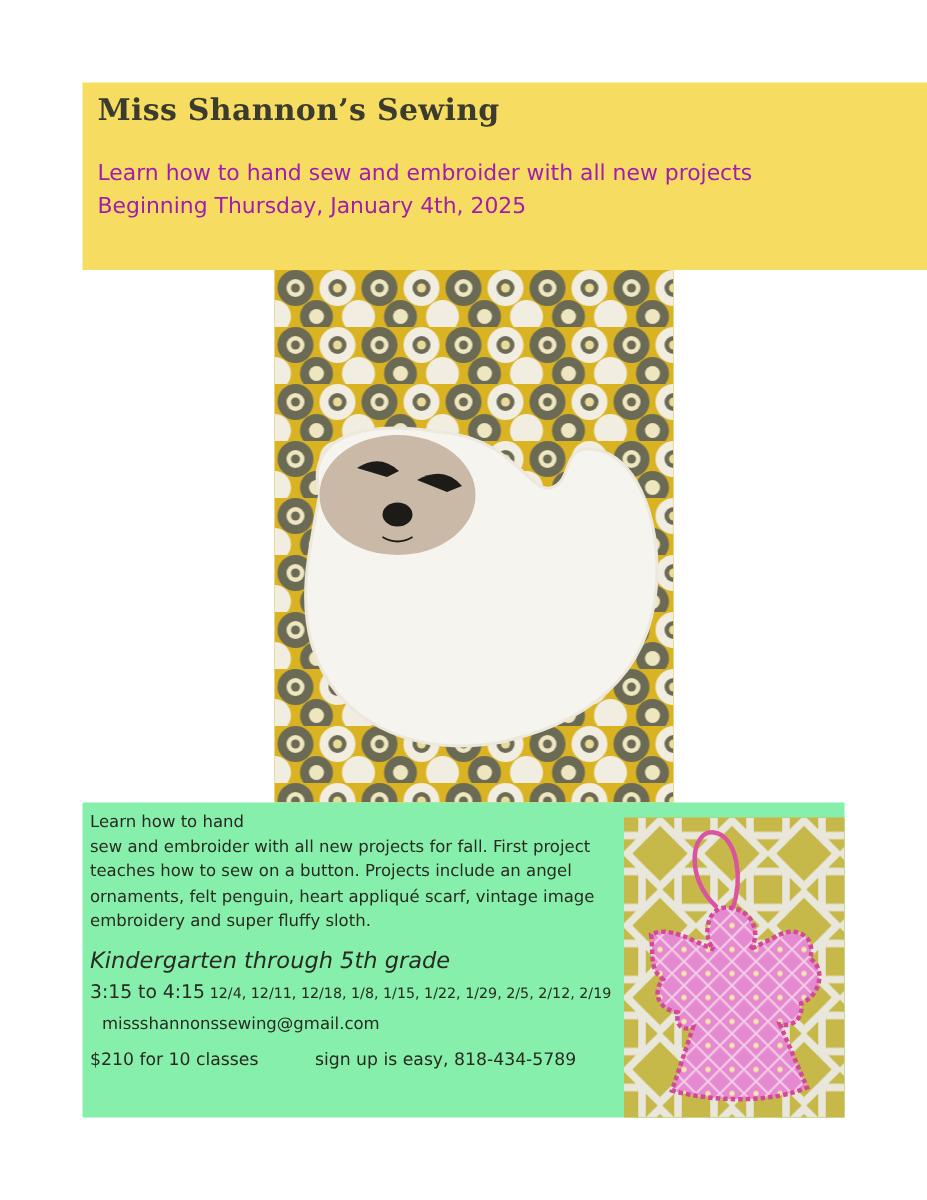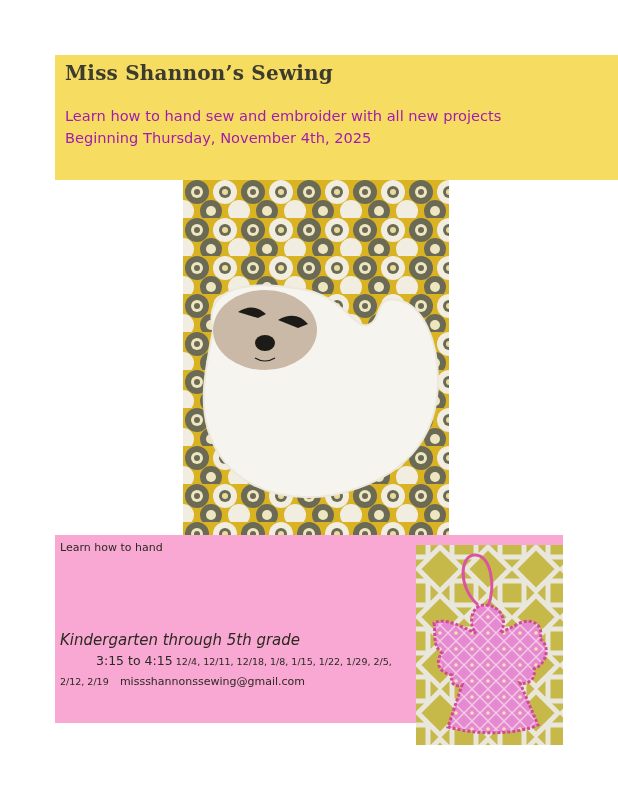--- a/index.html
+++ b/index.html
@@ -20,56 +20,56 @@
     font-size: 14.6px; line-height: 22px; color: #a21caf; white-space: nowrap;
   }
 
   .sloth-photo {
     position: absolute; left: 183px; top: 180px; width: 266px; height: 355px;
     background: #d9b321; overflow: hidden;
   }
   .sloth-photo .pattern { position: absolute; inset: 0; }
 
   .info-panel {
-    position: absolute; left: 55px; top: 535px; width: 508px; height: 188px;
-    background: #f9a8d4;
+    position: absolute; left: 55px; top: 535px; width: 508px; height: 210px;
+    background: #86efac;
   }
   .desc {
     position: absolute; left: 5px; top: 5px; width: 345px;
     font-size: 11px; line-height: 16.5px; color: #2a2a20;
   }
   .grade {
     position: absolute; left: 5px; top: 96px;
     font-size: 15px; font-style: italic; color: #2a2a20;
   }
   .schedule {
     position: absolute; left: 5px; top: 116px; width: 350px;
     font-size: 10px; line-height: 20px; color: #2a2a20;
   }
-  .schedule .time { font-size: 12.5px; margin-left: 36px; }
+  .schedule .time { font-size: 12.5px; }
   .schedule .dates { font-size: 9.5px; }
   .schedule .email { font-size: 11px; margin-left: 8px; }
   .pricing {
     position: absolute; left: 5px; top: 164px; font-size: 11.5px; color: #2a2a20; white-space: nowrap;
   }
   .pricing .signup { margin-left: 34px; }
 
   .angel-photo {
     position: absolute; left: 416px; top: 545px; width: 147px; height: 200px;
     background: #c8b94a; overflow: hidden;
   }
 </style>
 </head>
 <body>
 
 <div class="header-panel">
   <h1 class="title">Miss Shannon’s Sewing</h1>
   <div class="subtitle">
     <div>Learn how to hand sew and embroider with all new projects</div>
-    <div>Beginning Thursday, November 4th, 2025</div>
+    <div>Beginning Thursday, January 4th, 2025</div>
   </div>
 </div>
 
 <div class="sloth-photo">
   <svg class="pattern" width="266" height="355" viewBox="0 0 266 355">
     <defs>
       <pattern id="daisies" width="56" height="38" patternUnits="userSpaceOnUse">
         <rect width="56" height="38" fill="#d9b321"></rect>
         <circle cx="14" cy="12" r="12" fill="#6b6a55"></circle>
         <circle cx="14" cy="12" r="6" fill="#eee6c0"></circle>
@@ -91,26 +91,31 @@
     <path d="M55 132 q 15 -10 28 2 l -8 4 z" fill="#1d1b18"></path>
     <path d="M95 140 q 18 -10 30 4 l -10 4 z" fill="#1d1b18"></path>
     <ellipse cx="82" cy="163" rx="10" ry="8" fill="#1d1b18"></ellipse>
     <path d="M72 178 q 10 6 20 0" stroke="#1d1b18" stroke-width="1.2" fill="none"></path>
   </svg>
 </div>
 
 <div class="info-panel">
   <div class="desc">
     <div>Learn how to hand</div>
+    <div>sew and embroider with all new projects for fall.  First project teaches how to sew on a button.  Projects include an angel ornaments, felt penguin, heart appliqué scarf, vintage image embroidery and super fluffy sloth.</div>
   </div>
   <div class="grade">Kindergarten through 5th grade</div>
   <div class="schedule">
     <span class="time">3:15 to 4:15</span>
     <span class="dates">12/4, 12/11, 12/18, 1/8, 1/15, 1/22, 1/29, 2/5, 2/12, 2/19</span>
     <span class="email">missshannonssewing@gmail.com</span>
+  </div>
+  <div class="pricing">
+    <span>$210 for 10 classes</span>
+    <span class="signup">sign up is easy,  818-434-5789</span>
   </div>
 </div>
 
 <div class="angel-photo">
   <svg width="147" height="200" viewBox="0 0 147 200">
     <defs>
       <pattern id="lattice" width="48" height="48" patternUnits="userSpaceOnUse">
         <rect width="48" height="48" fill="#c7b84a"></rect>
         <path d="M0 12 H14 L24 2 L34 12 H48 M0 36 H14 L24 46 L34 36 H48 M12 0 V14 L2 24 L12 34 V48 M36 0 V14 L46 24 L36 34 V48" stroke="#e9e7dc" stroke-width="5" fill="none"></path>
       </pattern>

